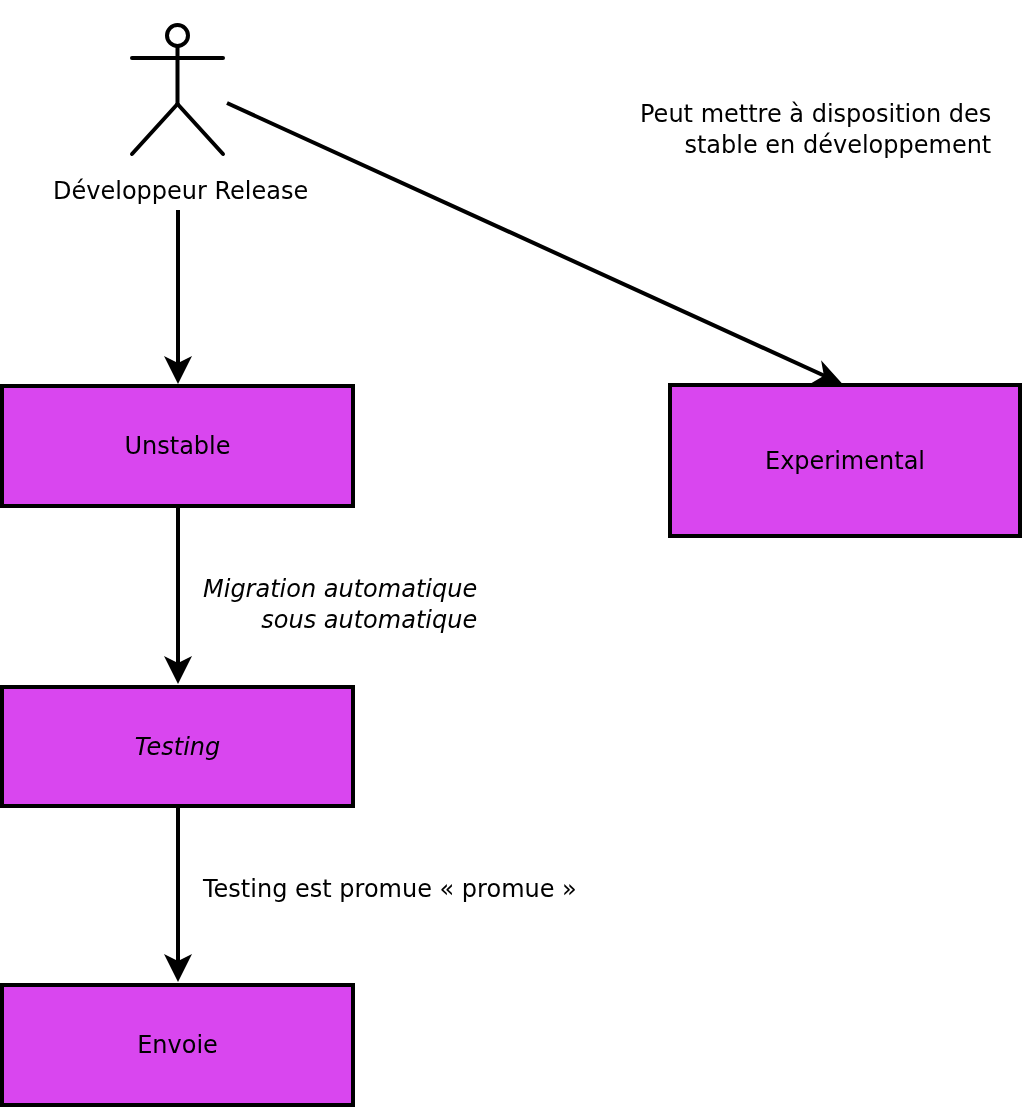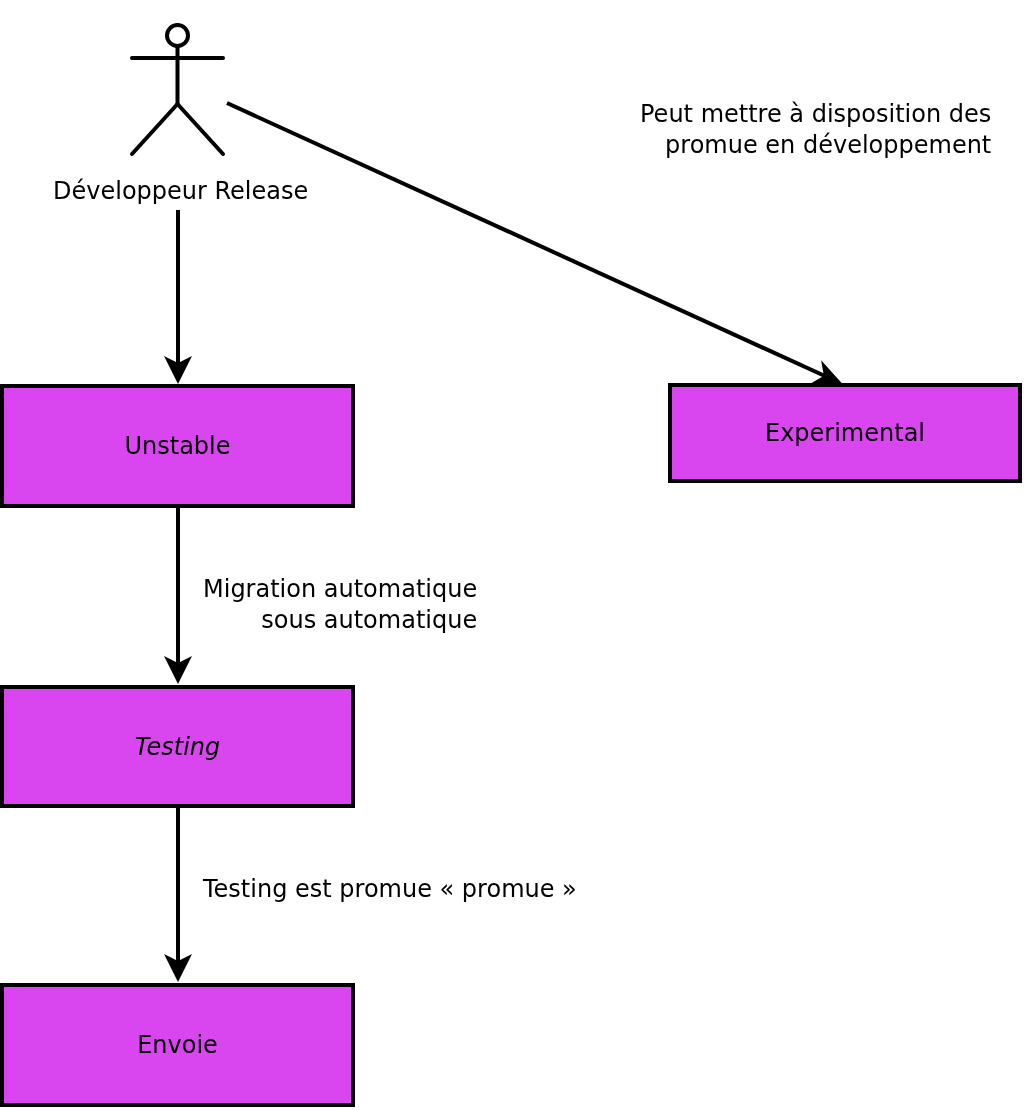--- a/index.html
+++ b/index.html
@@ -27,42 +27,42 @@
     box-sizing: border-box;
     border: 4px solid #000000;
     background: #d946ef;
     display: flex;
     align-items: center;
     justify-content: center;
     font-size: 24px;
     z-index: 2;
   }
   .box-unstable     { left: 0px;   top: 384px; width: 355px; height: 124px; }
-  .box-experimental { left: 668px; top: 383px; width: 354px; height: 100px; }
+  .box-experimental { left: 668px; top: 383px; width: 354px; height: 155px; }
   .box-testing      { left: 0px;   top: 685px; width: 355px; height: 123px; font-style: italic; }
   .box-stable       { left: 0px;   top: 983px; width: 355px; height: 124px; }
   .note {
     position: absolute;
     font-size: 24px;
     line-height: 31px;
     white-space: nowrap;
     z-index: 3;
   }
   .note span { display: block; text-align: right; }
   .actor-label {
     position: absolute;
     left: 53px;
     top: 176px;
     font-size: 24px;
     line-height: 31px;
     white-space: nowrap;
     z-index: 3;
   }
   .note-to-unstable { left: 203px; top: 277px; }
-  .note-to-testing  { left: 203px; top: 574px; }
+  .note-to-testing  { left: 203px; top: 574px; font-style: italic; }
   .note-to-stable   { left: 203px; top: 874px; }
   .note-to-experimental { left: 640px; top: 99px; }
 </style>
 </head>
 <body>
 
 <div class="canvas">
 
   <svg class="strokes" width="1024" height="1110" viewBox="0 0 1024 1110">
 
@@ -108,21 +108,21 @@
   <div class="node-box box-testing">
     <span>Testing</span>
   </div>
 
   <div class="node-box box-stable">
     <span>Envoie</span>
   </div>
 
   <div class="note note-to-experimental">
     <span>Peut mettre à disposition des</span>
-    <span>promue en développement</span>
+    <span>stable en développement</span>
   </div>
 
 
   <div class="note note-to-testing">
     <span>Migration automatique</span>
     <span>sous automatique</span>
   </div>
 
   <div class="note note-to-stable">
     <span>Testing est promue « promue »</span>

